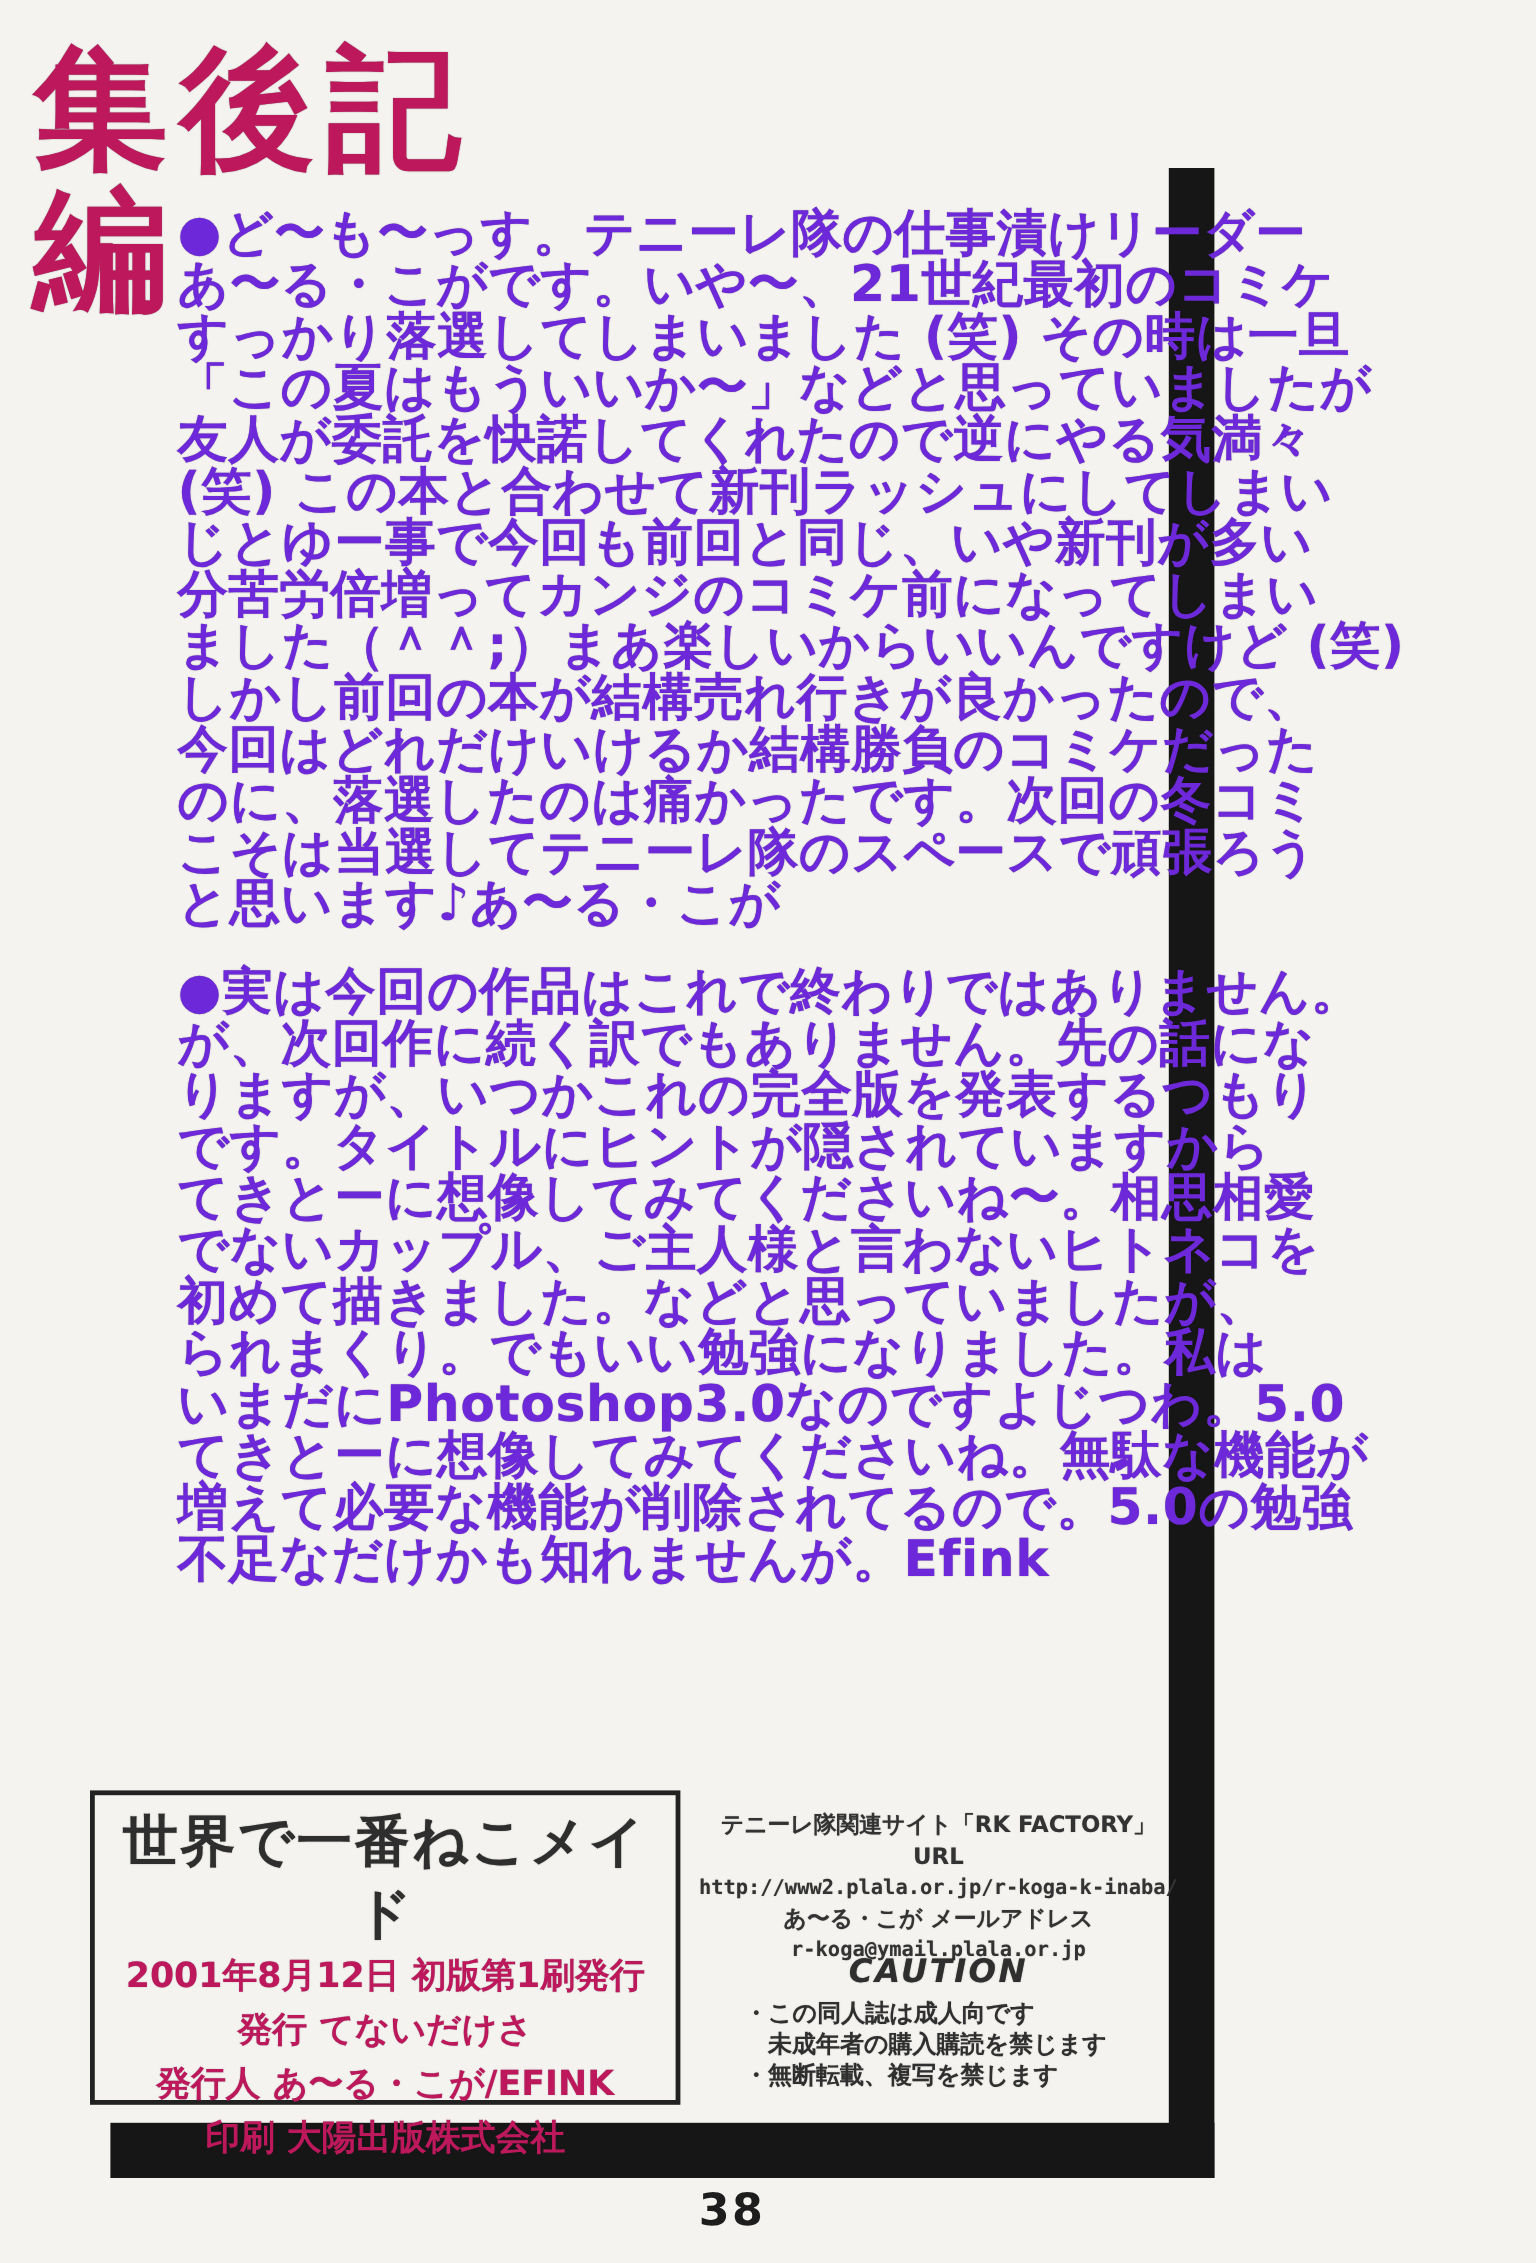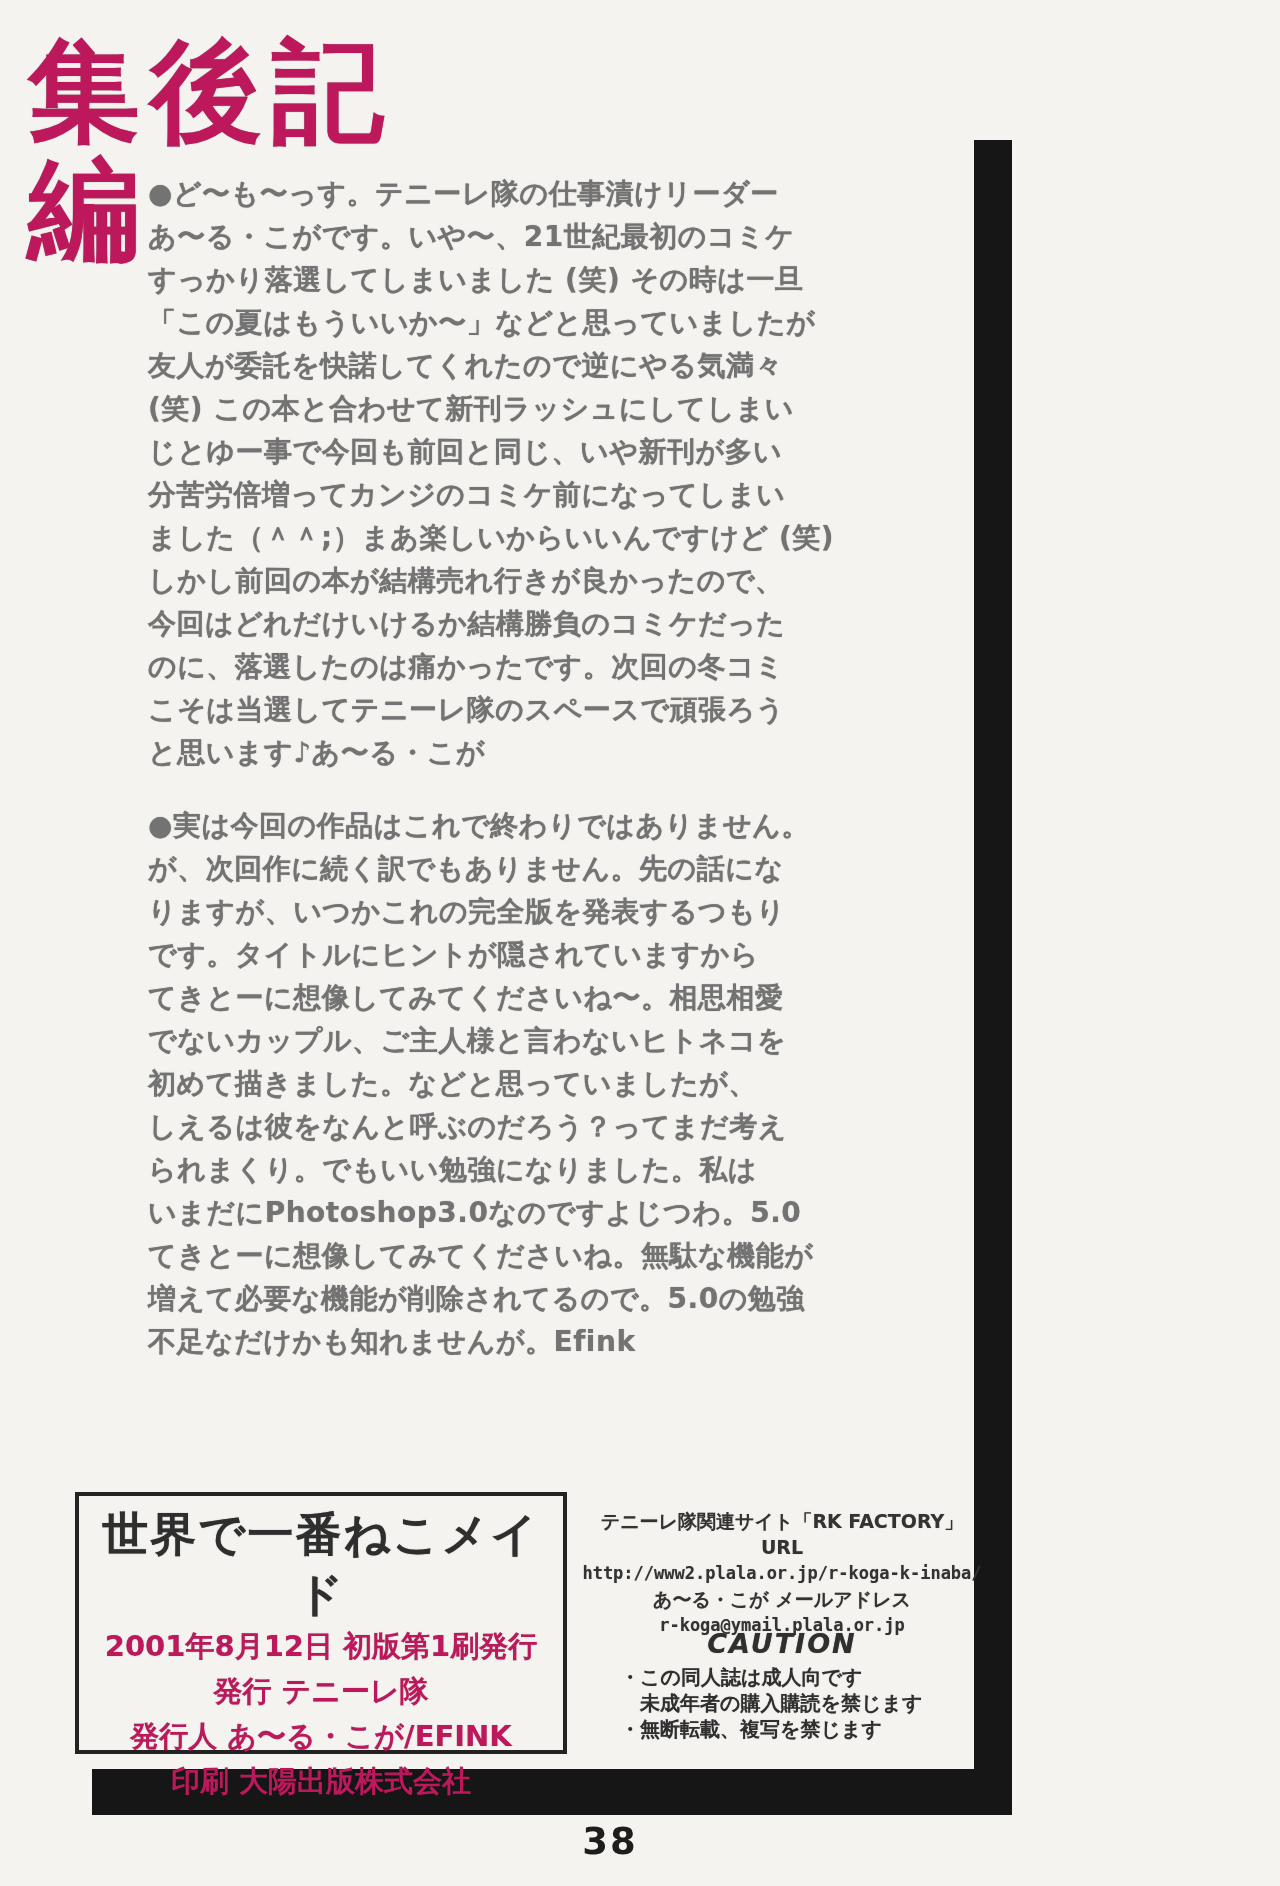--- a/index.html
+++ b/index.html
@@ -24,22 +24,22 @@
     position:absolute;left:28px;top:32px;
     font-family:"DejaVu Serif","Liberation Serif",serif;
     font-weight:900;color:#be185d;
     font-size:112px;line-height:118px;letter-spacing:10px;
     text-shadow:0 0 1px rgba(0,0,0,.5);
     white-space:pre;
   }
   
   .afterword{
     position:absolute;left:148px;top:172px;width:820px;
-    font-size:28px;line-height:43px;letter-spacing:.5px;
-    font-weight:bold;color:#737373;
+    font-size:42px;line-height:43px;letter-spacing:.5px;
+    font-weight:bold;color:#6d28d9;
     text-shadow:0 0 1px rgba(40,40,40,.45);
     white-space:nowrap;
   }
   .afterword .line{height:43px;}
   .sig-row{display:flex;height:43px;}
   .para-gap{height:30px;}
   
   .colophon{
     position:absolute;left:75px;top:1492px;width:484px;height:254px;
     border:4px solid #222;background:transparent;
@@ -121,37 +121,36 @@
     <div class="para-gap"></div>
 
     <div>
         <div class="line">●実は今回の作品はこれで終わりではありません。</div>
         <div class="line">が、次回作に続く訳でもありません。先の話にな</div>
         <div class="line">りますが、いつかこれの完全版を発表するつもり</div>
         <div class="line">です。タイトルにヒントが隠されていますから</div>
         <div class="line">てきとーに想像してみてくださいね〜。相思相愛</div>
         <div class="line">でないカップル、ご主人様と言わないヒトネコを</div>
         <div class="line">初めて描きました。などと思っていましたが、</div>
-        <div class="line">しえるは彼をなんと呼ぶのだろう？ってまだ考え</div>
         <div class="line">られまくり。でもいい勉強になりました。私は</div>
         <div class="line">いまだにPhotoshop3.0なのですよじつわ。5.0</div>
         <div class="line">てきとーに想像してみてくださいね。無駄な機能が</div>
         <div class="line">増えて必要な機能が削除されてるので。5.0の勉強</div>
       </div>
     <div class="sig-row">
       <span>不足なだけかも知れませんが。</span>
       <span>Efink</span>
     </div>
   </div>
 
   <div class="colophon">
     <div class="colophon-title">世界で一番ねこメイド</div>
     <div>
         <div class="colophon-line">2001年8月12日 初版第1刷発行</div>
-        <div class="colophon-line">発行 テニーレ隊</div>
+        <div class="colophon-line">発行 てないだけさ</div>
         <div class="colophon-line">発行人 あ〜る・こが/EFINK</div>
         <div class="colophon-line">印刷 大陽出版株式会社</div>
       </div>
   </div>
 
   <div class="contact">
     <div class="contact-jp">テニーレ隊関連サイト「RK FACTORY」URL</div>
     <div class="contact-mono">http://www2.plala.or.jp/r-koga-k-inaba/</div>
     <div class="contact-jp">あ〜る・こが メールアドレス</div>
     <div class="contact-mono">r-koga@ymail.plala.or.jp</div>

